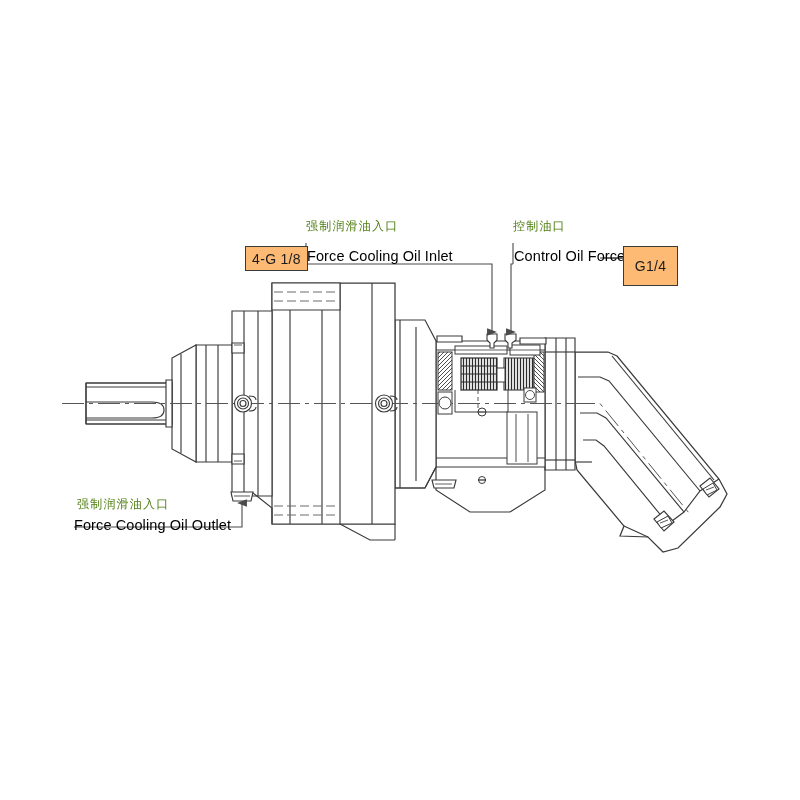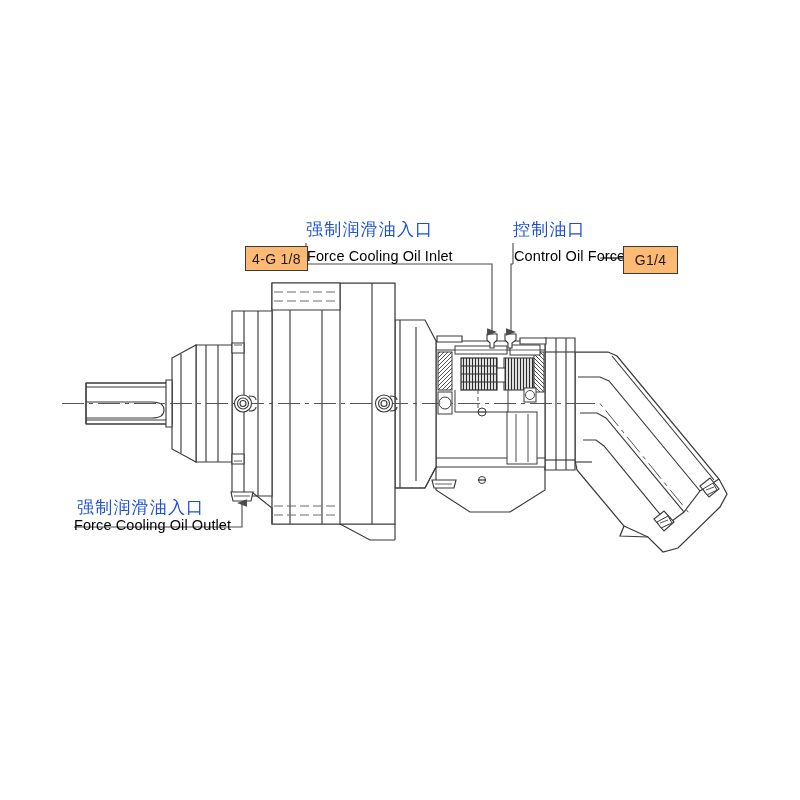--- a/index.html
+++ b/index.html
@@ -29,24 +29,24 @@
     height: 800px;
     display: block;
   }
   .lbl {
     position: absolute;
     white-space: nowrap;
     color: #1a1a1a;
     letter-spacing: 0.2px;
   }
   .lbl-cn {
-    font-size: 17px;
+    font-size: 12px;
     font-family: Liberation Mono, monospace;
     letter-spacing: 1.2px;
-    color: #1d4ed8;
+    color: #4d7c0f;
   }
   .lbl-en {
     font-size: 14.5px;
     font-family: "Liberation Sans", sans-serif;
     color: #000000;
     letter-spacing: 0.1px;
   }
   .tagbox {
     position: absolute;
     border: 1.6px solid #3a3a3a;
@@ -321,18 +321,18 @@
       <path d="M600,258 L623,258"></path>
     </g>
   </svg>
 
   <div class="lbl lbl-cn" style="left:306px; top:218px;">强制润滑油入口</div>
   <div class="lbl lbl-en" style="left:307px; top:248px;">Force Cooling Oil Inlet</div>
   <div class="tagbox" style="left:245px; top:246px; width:63px; height:25px;">4-G 1/8</div>
 
   <div class="lbl lbl-cn" style="left:513px; top:218px;">控制油口</div>
   <div class="lbl lbl-en" style="left:514px; top:248px;">Control Oil Force</div>
-  <div class="tagbox" style="left:623px; top:246px; width:55px; height:28px;">G1/4</div>
+  <div class="tagbox" style="left:623px; top:246px; width:55px; height:40px;">G1/4</div>
 
   <div class="lbl lbl-cn" style="left:77px; top:496px;">强制润滑油入口</div>
   <div class="lbl lbl-en" style="left:74px; top:517px;text-align:center;">Force Cooling Oil Outlet</div>
 
 </div>
 
 </body></html>

